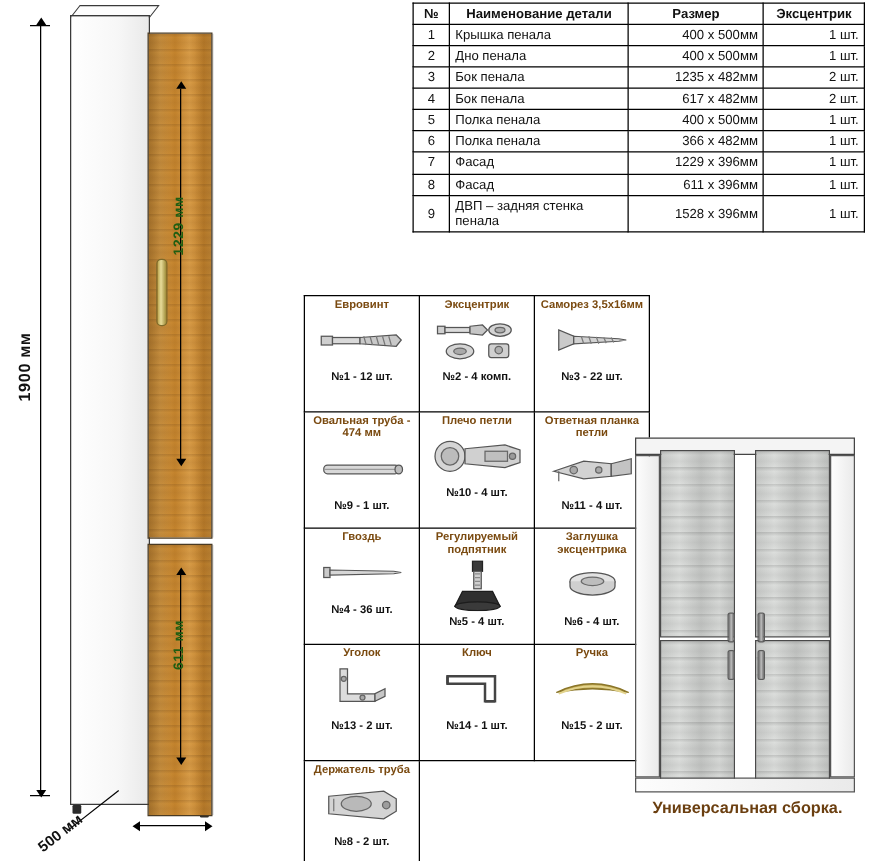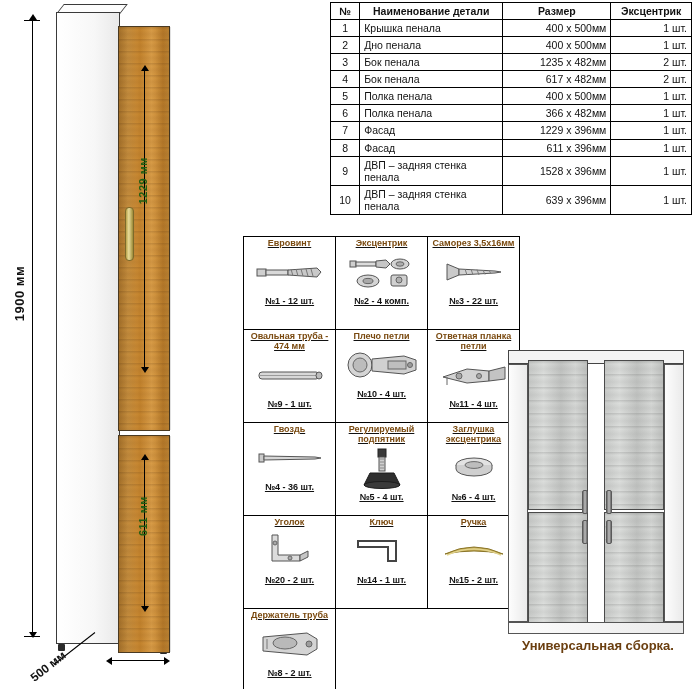--- a/index.html
+++ b/index.html
@@ -94,21 +94,21 @@
   .c-num{width:22px;text-align:center;}
   .c-name{width:146px;text-align:left;}
   .c-size{width:112px;text-align:right;}
   .c-qty{width:74px;text-align:right;}
 
   
   #fittings{left:243px;top:236px;width:268px;}
   table.fit{border-collapse:collapse;width:268px;table-layout:fixed;}
   table.fit td{
     border:1px solid #000;width:89px;height:88px;vertical-align:top;
-    padding:2px 1px 2px 1px;text-align:center;text-decoration:underline;
+    padding:2px 1px 2px 1px;text-align:center;
   }
   .fit-title{font-size:9px;font-weight:bold;line-height:1.1;color:#7a4a10;}
   .fit-qty{font-size:9px;font-weight:bold;margin-top:1px;}
   .fit-art{height:46px;display:flex;align-items:center;justify-content:center;}
   .fit-art svg{display:block;}
   td.empty{border:1px solid #000;}
 
   
   #wardrobe{left:500px;top:340px;width:195px;height:320px;}
   .w-top{
@@ -239,26 +239,20 @@
       <tr>
         <td class="c-num">8</td>
         <td class="c-name">Фасад</td>
         <td class="c-size">611 х 396мм</td>
         <td class="c-qty">1 шт.</td>
       </tr>
       <tr>
         <td class="c-num">9</td>
         <td class="c-name">ДВП – задняя стенка пенала</td>
         <td class="c-size">1528 х 396мм</td>
-        <td class="c-qty">1 шт.</td>
-      </tr>
-      <tr>
-        <td class="c-num">10</td>
-        <td class="c-name">ДВП – задняя стенка пенала</td>
-        <td class="c-size">639 х 396мм</td>
         <td class="c-qty">1 шт.</td>
       </tr>
     </tbody>
   </table>
 </div>
 
 <div class="abs" id="fittings">
   <table class="fit">
     <tbody>
         <tr>
@@ -395,21 +389,21 @@
       <td>
         <div class="fit-title">Уголок</div>
         <div class="fit-art">
           <svg width="60" height="40" viewBox="0 0 60 40">
             <path d="M12 4 L12 30 L40 30 L40 24 L18 24 L18 4 Z" fill="#dcdcdc" stroke="#555"></path>
             <path d="M40 30 L48 26 L48 20 L40 24 Z" fill="#c6c6c6" stroke="#555"></path>
             <circle cx="15" cy="12" r="2" fill="#a8a8a8" stroke="#666"></circle>
             <circle cx="30" cy="27" r="2" fill="#a8a8a8" stroke="#666"></circle>
           </svg>
         </div>
-        <div class="fit-qty">№20 - 2 шт.</div>
+        <div class="fit-qty">№13 - 2 шт.</div>
       </td>
 
       <td>
         <div class="fit-title">Ключ</div>
         <div class="fit-art">
           <svg width="64" height="36" viewBox="0 0 64 36">
             <path d="M8 8 L46 8 L46 28 L38 28 L38 14 L8 14 Z" fill="none" stroke="#444" stroke-width="2"></path>
             <path d="M8 8 L8 14" stroke="#444" stroke-width="2"></path>
             <path d="M38 28 L46 28" stroke="#444" stroke-width="2"></path>
           </svg>

